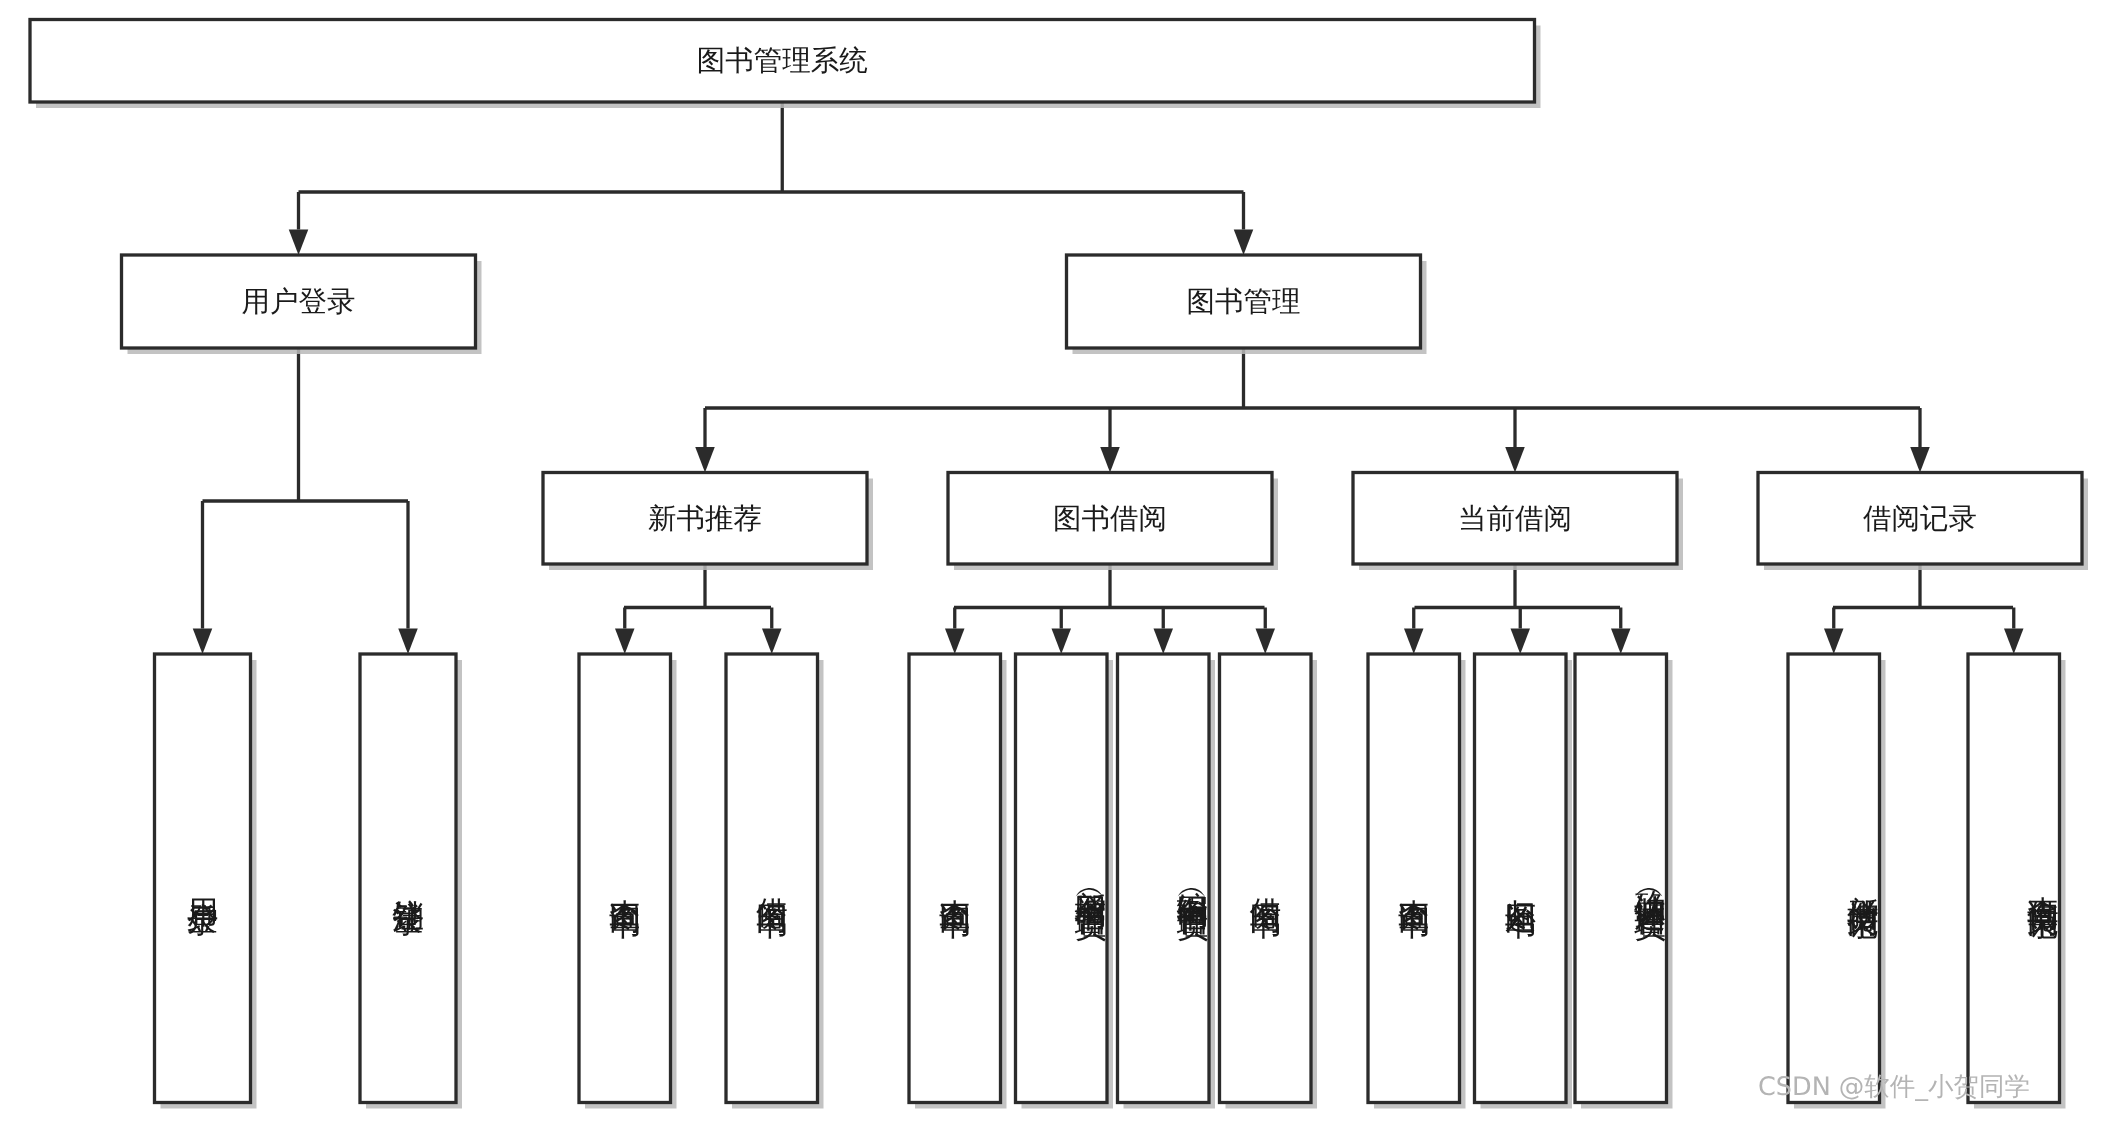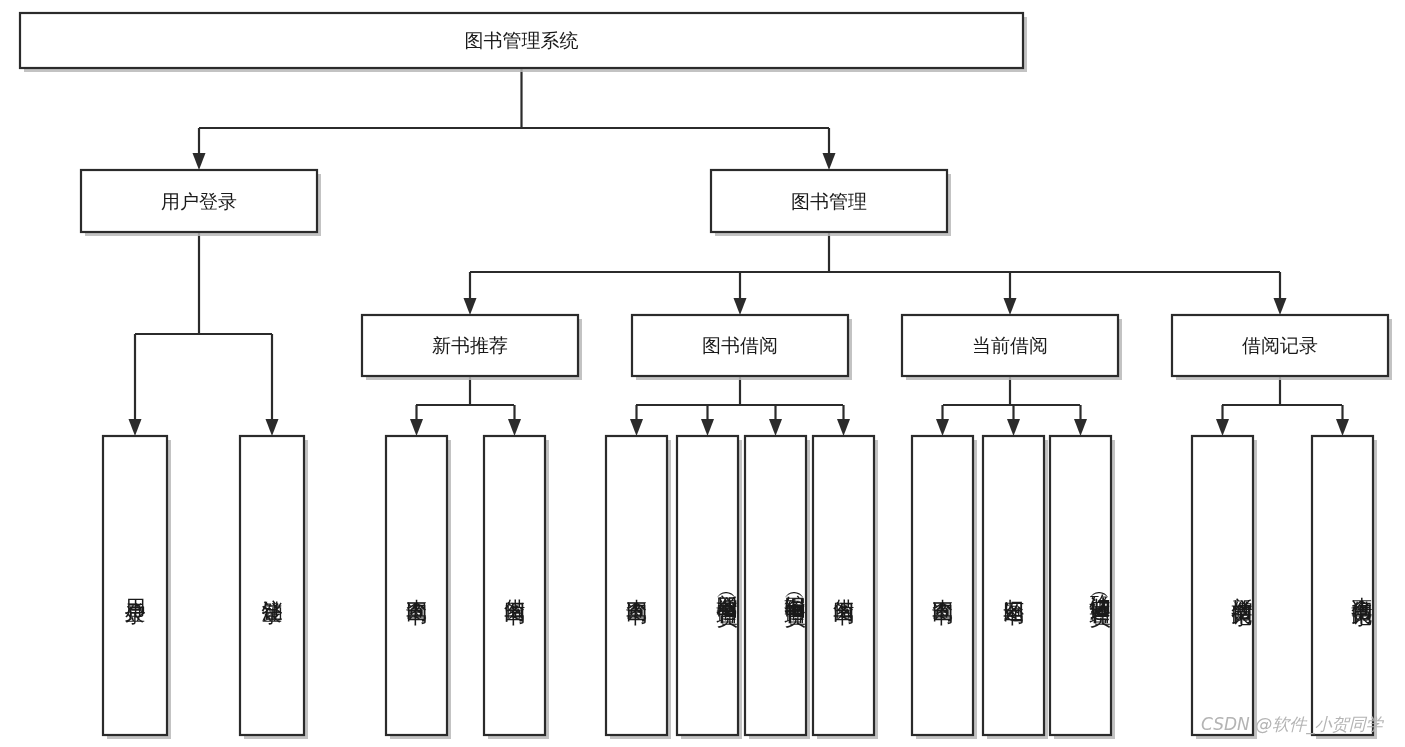--- a/index.html
+++ b/index.html
@@ -221,14 +221,14 @@
       <div class="vlabel" style="left: 1050px; top: 446px; width: 61px; height: 279px;">
         <span>确认归还（管理员）</span>
       </div>
       <div class="vlabel" style="left: 1192px; top: 446px; width: 61px; height: 279px;">
         <span>新增借阅记录</span>
       </div>
       <div class="vlabel" style="left: 1312px; top: 446px; width: 61px; height: 279px;">
         <span>查询借阅记录</span>
       </div>
     </div>
-  <div class="watermark" id="wm" style="left: 1201px; top: 713px; font-style: italic;">CSDN @软件_小贺同学</div>
+  <div class="watermark" id="wm" style="left: 1172px; top: 713px;">CSDN @软件_小贺同学</div>
 </div>
 
 </body></html>

